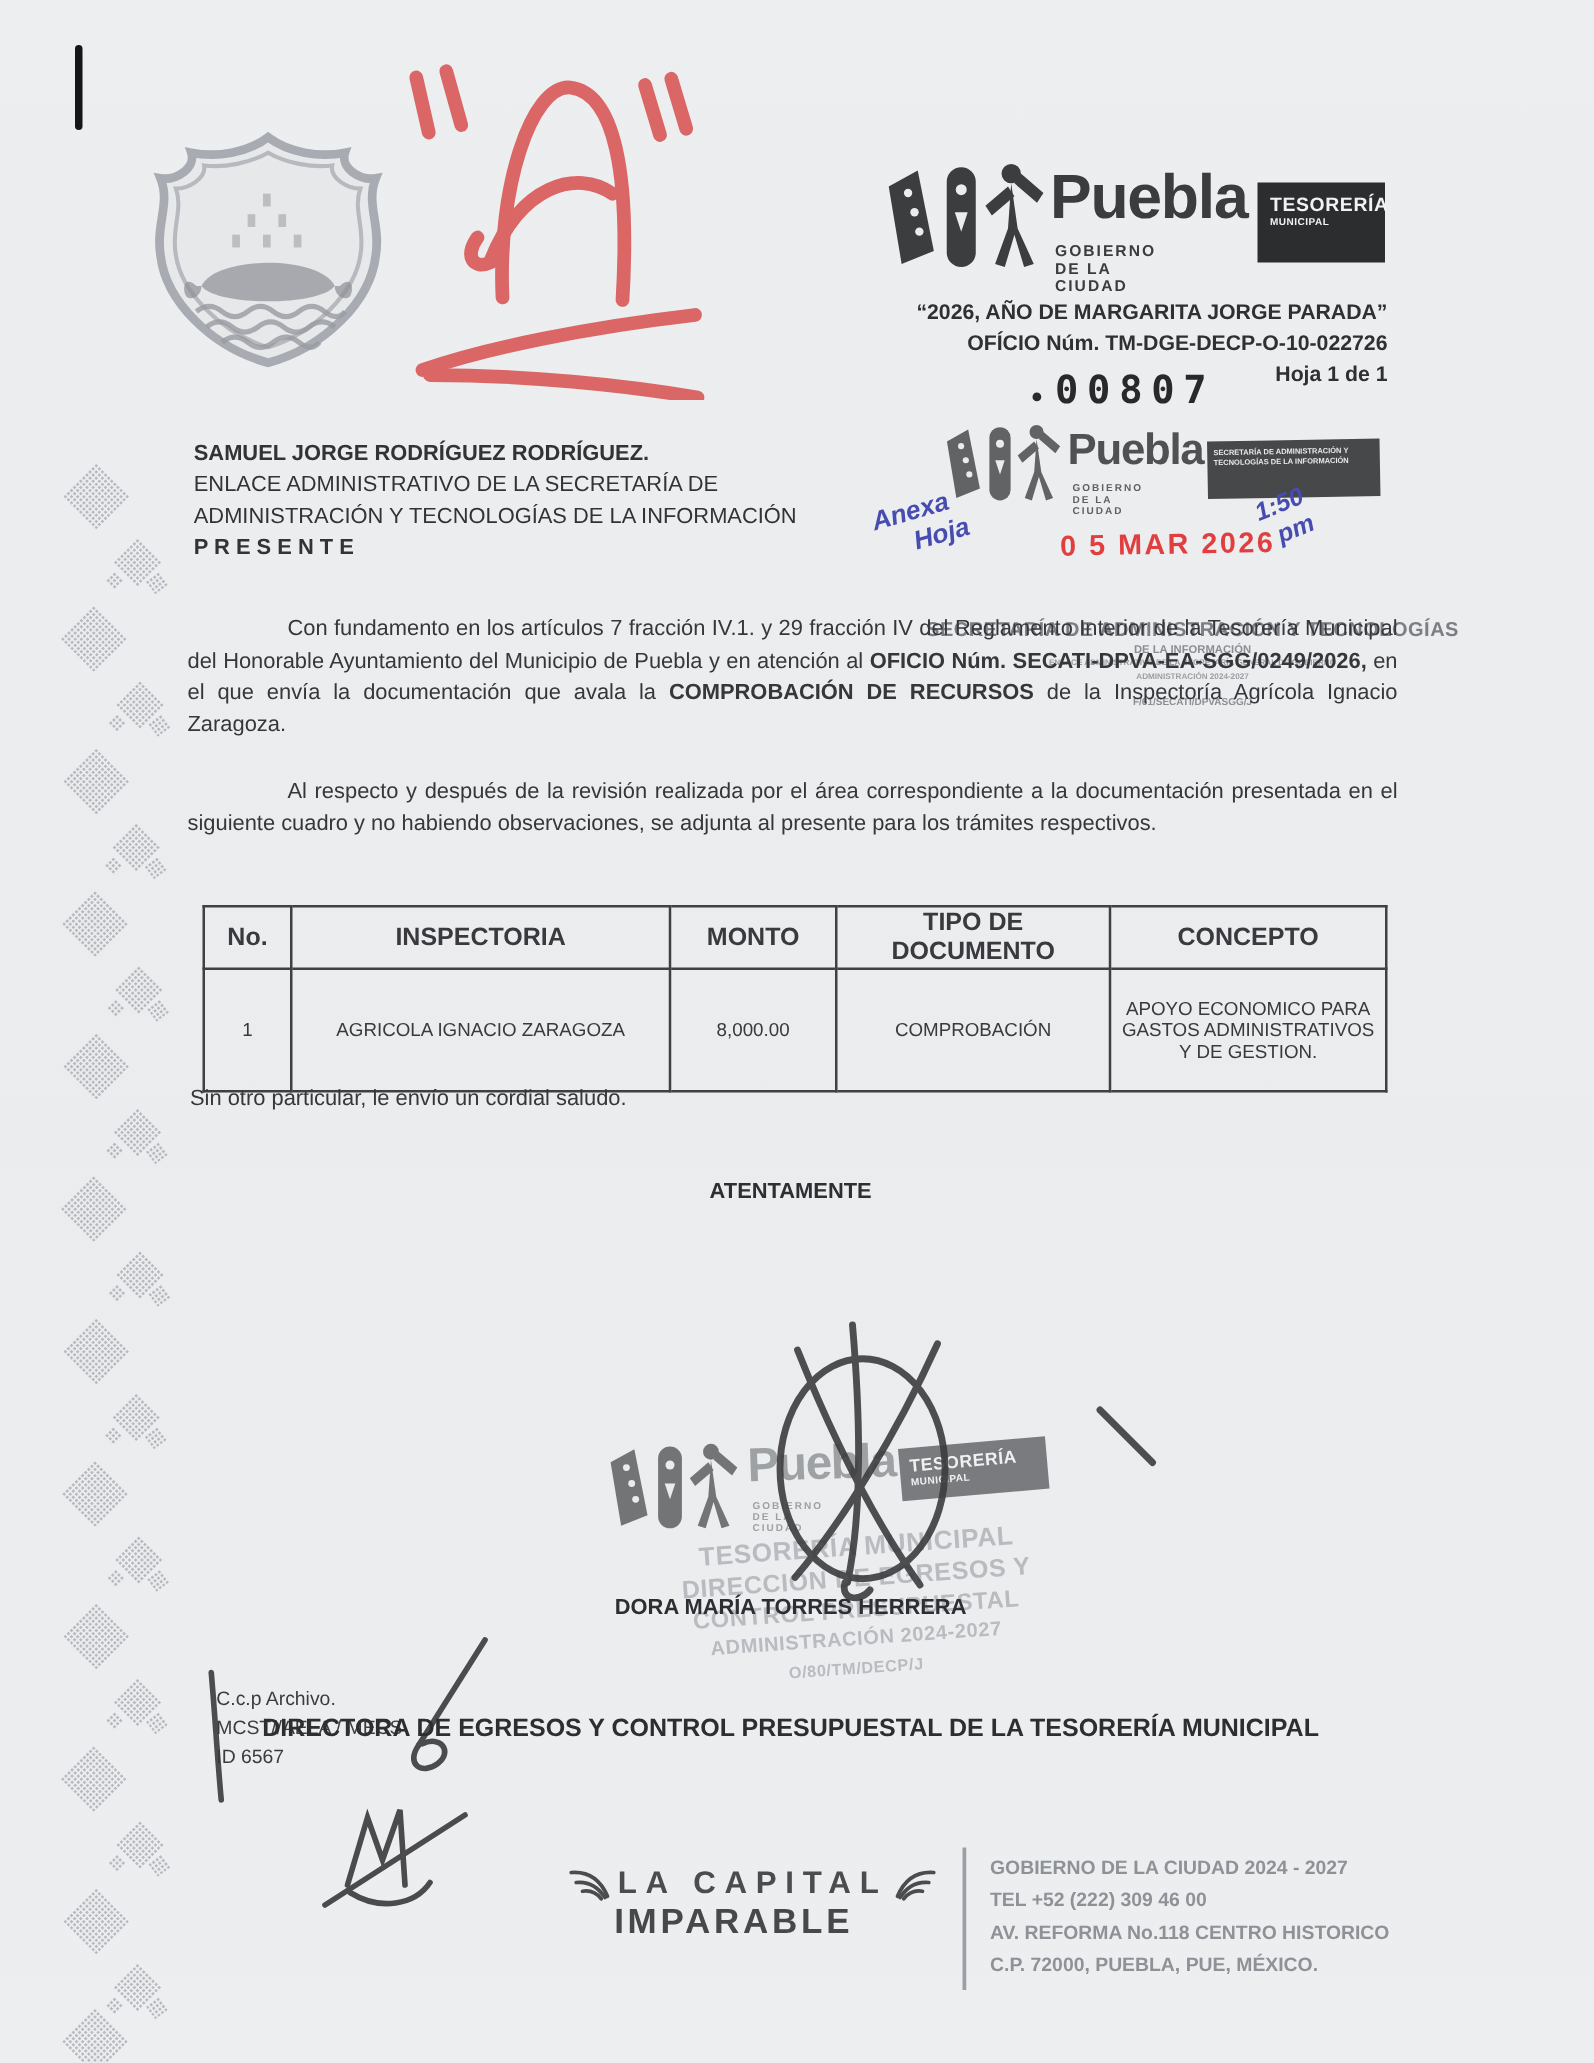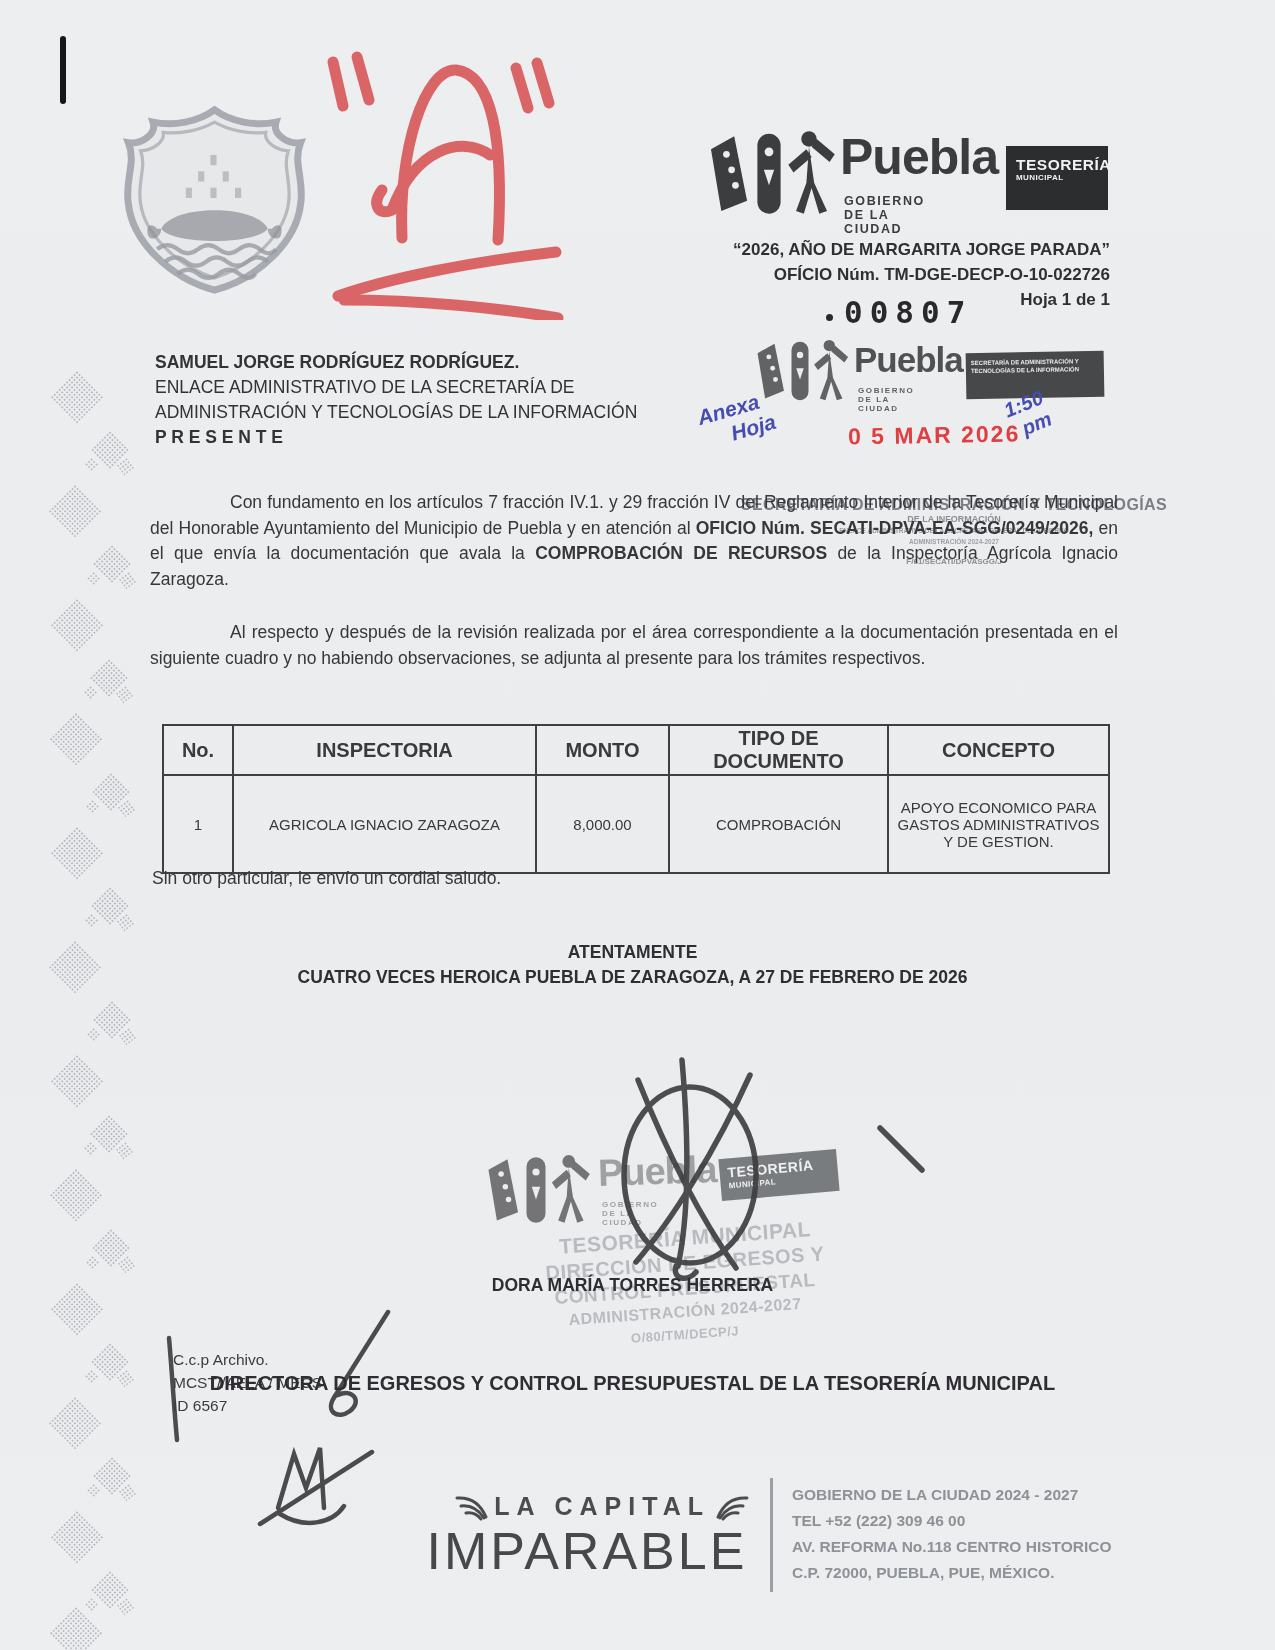--- a/index.html
+++ b/index.html
@@ -29,21 +29,21 @@
   table.doc{border-collapse:collapse;table-layout:fixed;}
   table.doc th,table.doc td{border:2px solid #3f4043;text-align:center;vertical-align:middle;color:#3a393d;}
   table.doc th{font-size:20px;font-weight:bold;height:38px;}
   table.doc td{font-size:15px;height:92px;}
   td.concept{font-size:14px;line-height:17px;padding:2px 6px;}
   
   .graystamp{color:#90939a;font-weight:bold;opacity:.55;text-align:center;transform:rotate(-4deg);letter-spacing:.5px;}
   .center-block{left:150px;width:965px;text-align:center;}
   
   .slogan1{font-size:25px;font-weight:bold;letter-spacing:7px;color:#4b4c4e;}
-  .slogan2{font-size:52px;font-weight:normal;letter-spacing:3px;color:#47484a;}
+  .slogan2{font-size:28px;font-weight:bold;letter-spacing:3px;color:#47484a;}
   .finfo{font-size:15.5px;font-weight:bold;color:#8e9297;line-height:26px;}
   .vdiv{width:3px;background:#9ba0a6;}
   
   .dm{position:absolute;transform:rotate(45deg);opacity:.75;
       background-image:radial-gradient(rgba(110,115,128,.55) 1px, transparent 1.3px);
       background-size:3.5px 3.5px;border-radius:2px;}
   .dm.big{width:38px;height:38px;}
   .dm.cl{width:28px;height:28px;}
   .dm.cl::before{content:"";position:absolute;left:30px;top:8px;width:13px;height:13px;
       background-image:inherit;background-size:inherit;transform:rotate(8deg);}
@@ -205,21 +205,20 @@
         <td>COMPROBACIÓN</td>
         <td class="concept">APOYO ECONOMICO PARA GASTOS ADMINISTRATIVOS Y DE GESTION.</td>
       </tr>
     </tbody>
   </table>
 
   <div class="abs" style="left:152px;top:868px;font-size:17.5px;color:#37363a;">Sin otro particular, le envío un cordial saludo.</div>
 
   
   <div class="abs center-block b" style="top:942px;font-size:17.5px;color:#2f2e32;">ATENTAMENTE</div>
-  <div class="abs center-block b" style="top:967px;font-size:17.5px;color:#2f2e32;">CUATRO VECES HEROICA PUEBLA DE ZARAGOZA, A 27 DE FEBRERO DE 2026</div>
 
   
   <div class="abs" style="left:480px;top:1140px;opacity:.8;">
     <svg viewBox="0 0 106 76" style="position:absolute;left:0;top:6px;width:112px;height:90px;opacity:.85;">
         <use href="#plogo"></use>
       </svg>
     <div class="abs wordmark" style="left:118px;top:10px;font-size:38px;color:#5a5c5f;opacity:.65;transform:rotate(-2deg);">Puebla</div>
     <div class="abs tagline" style="left:122px;top:60px;font-size:8px;color:#6b6d70;opacity:.75;">GOBIERNO DE LA CIUDAD</div>
     <div class="abs tm-box" style="left:240px;top:14px;width:118px;height:42px;background:#5d6064;transform:rotate(-5deg);padding:6px 6px 4px 8px;">
       <div class="l1" style="font-size:14px;">TESORERÍA</div>

